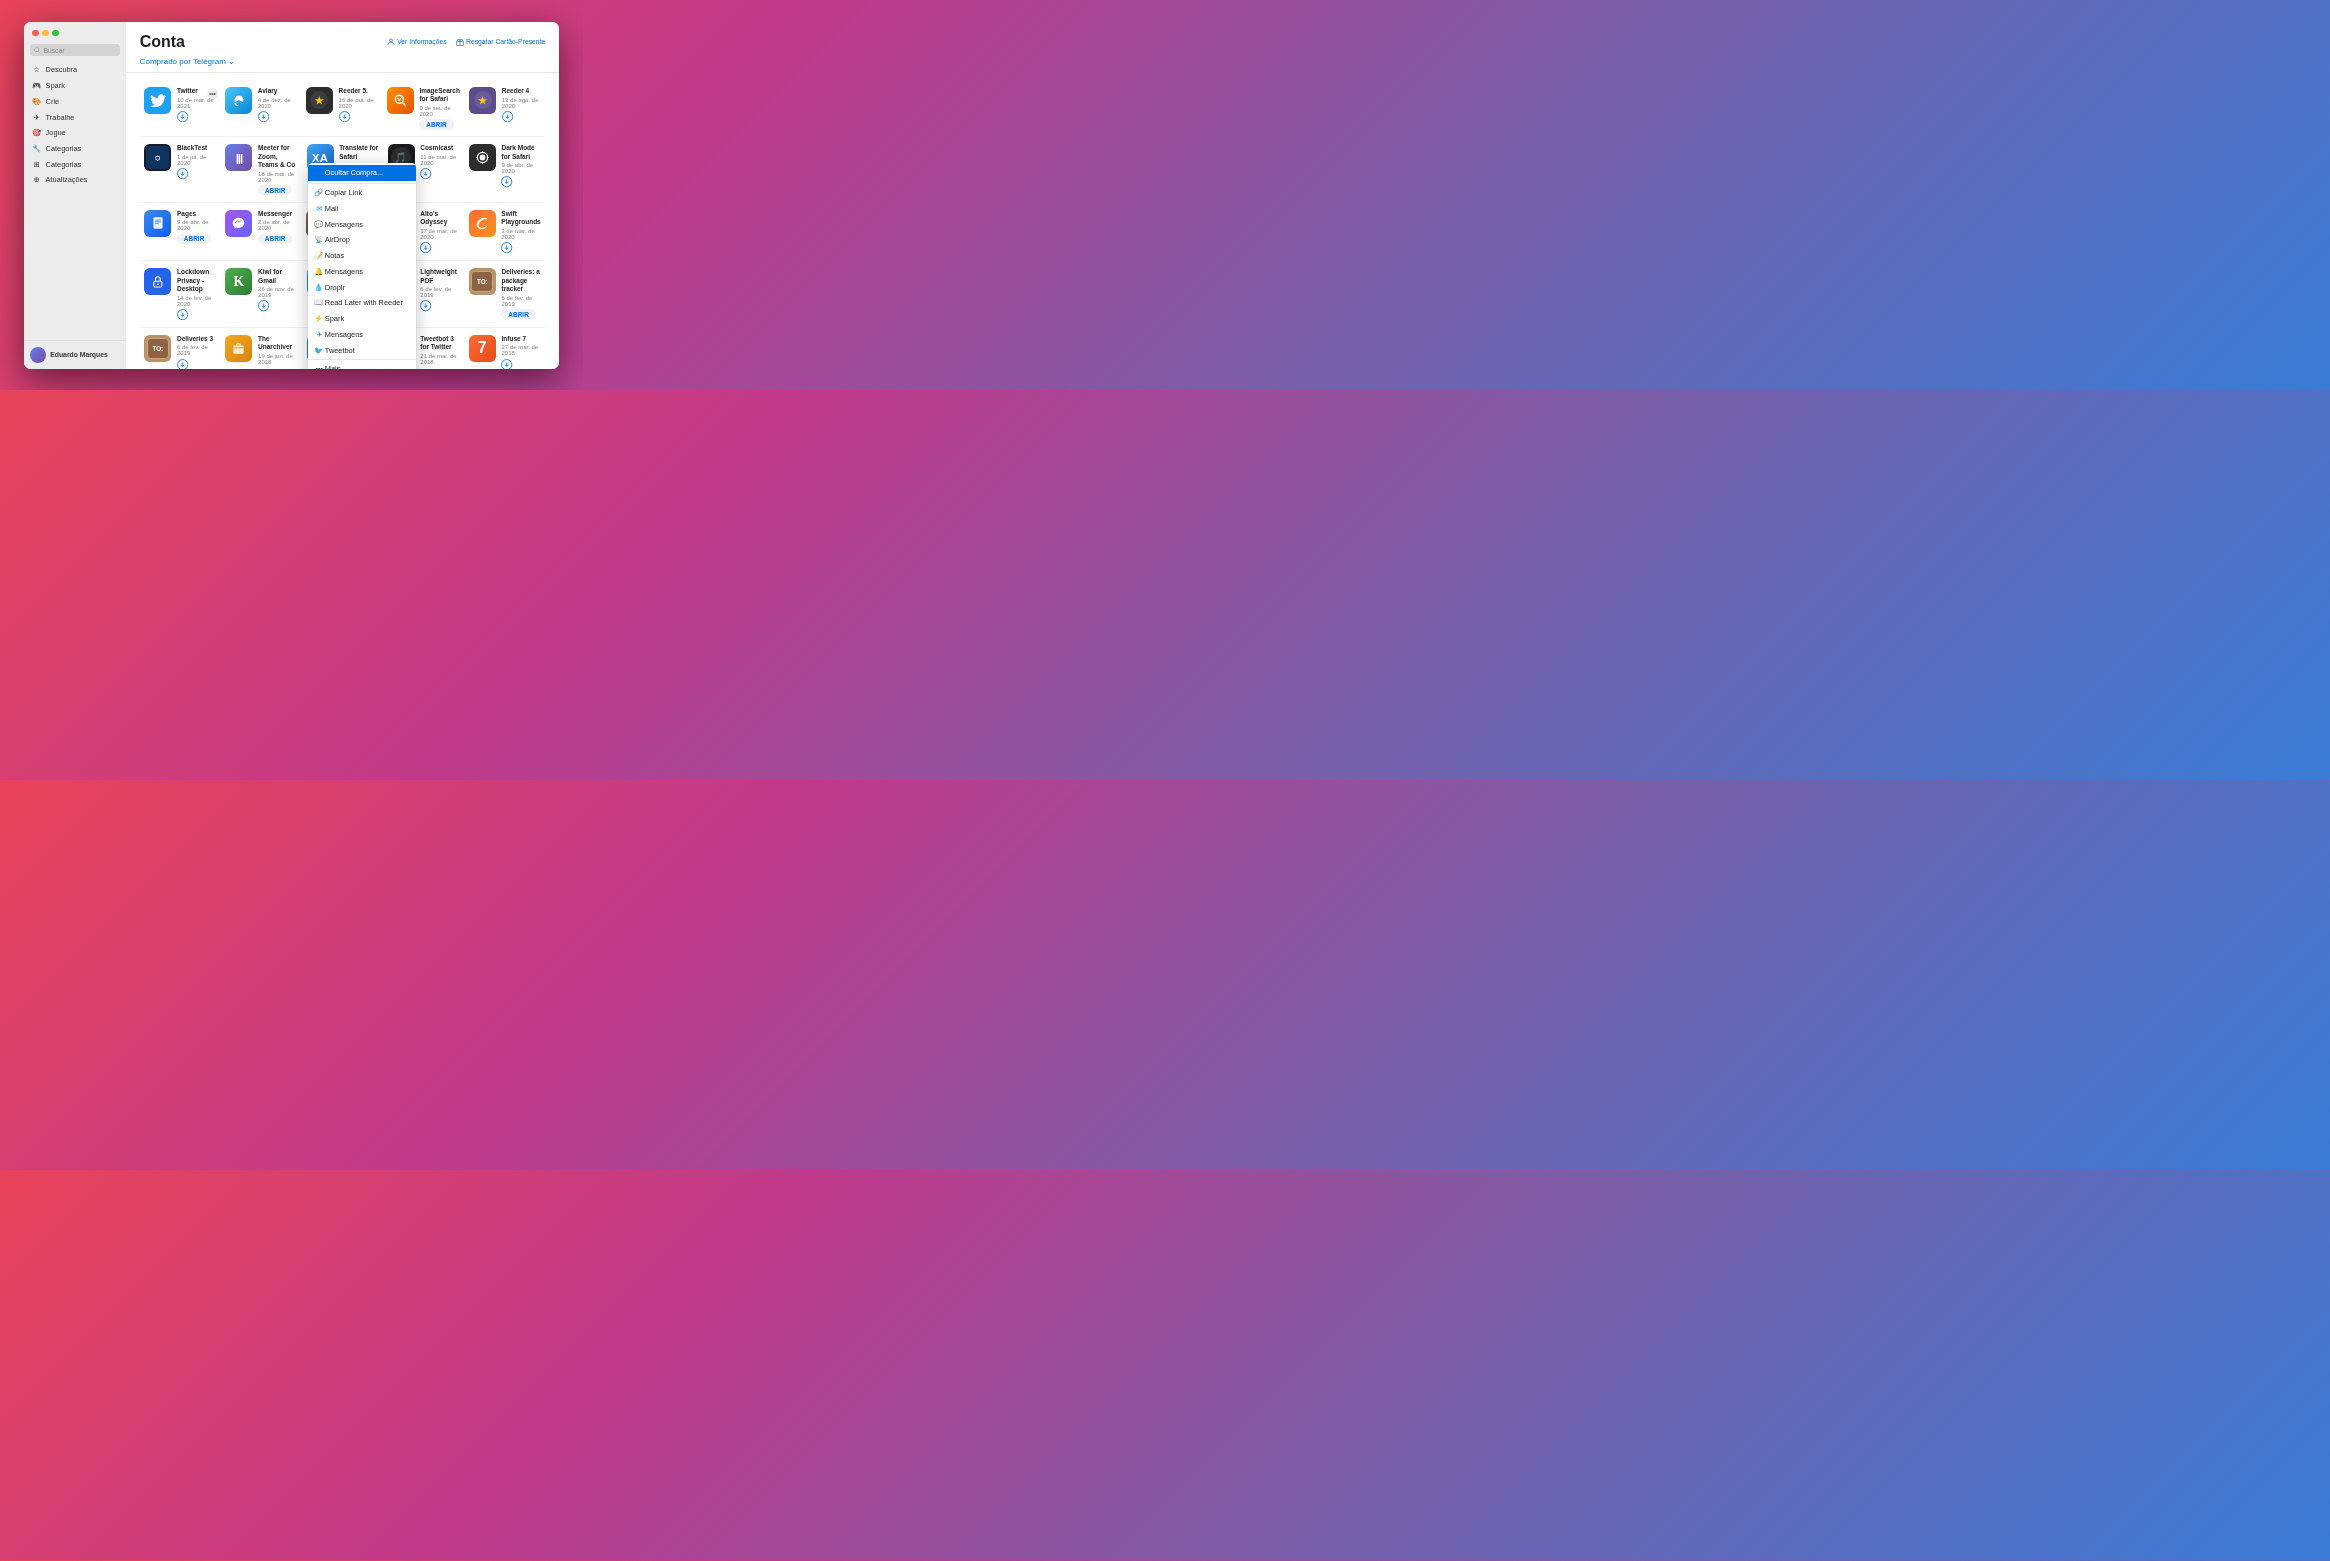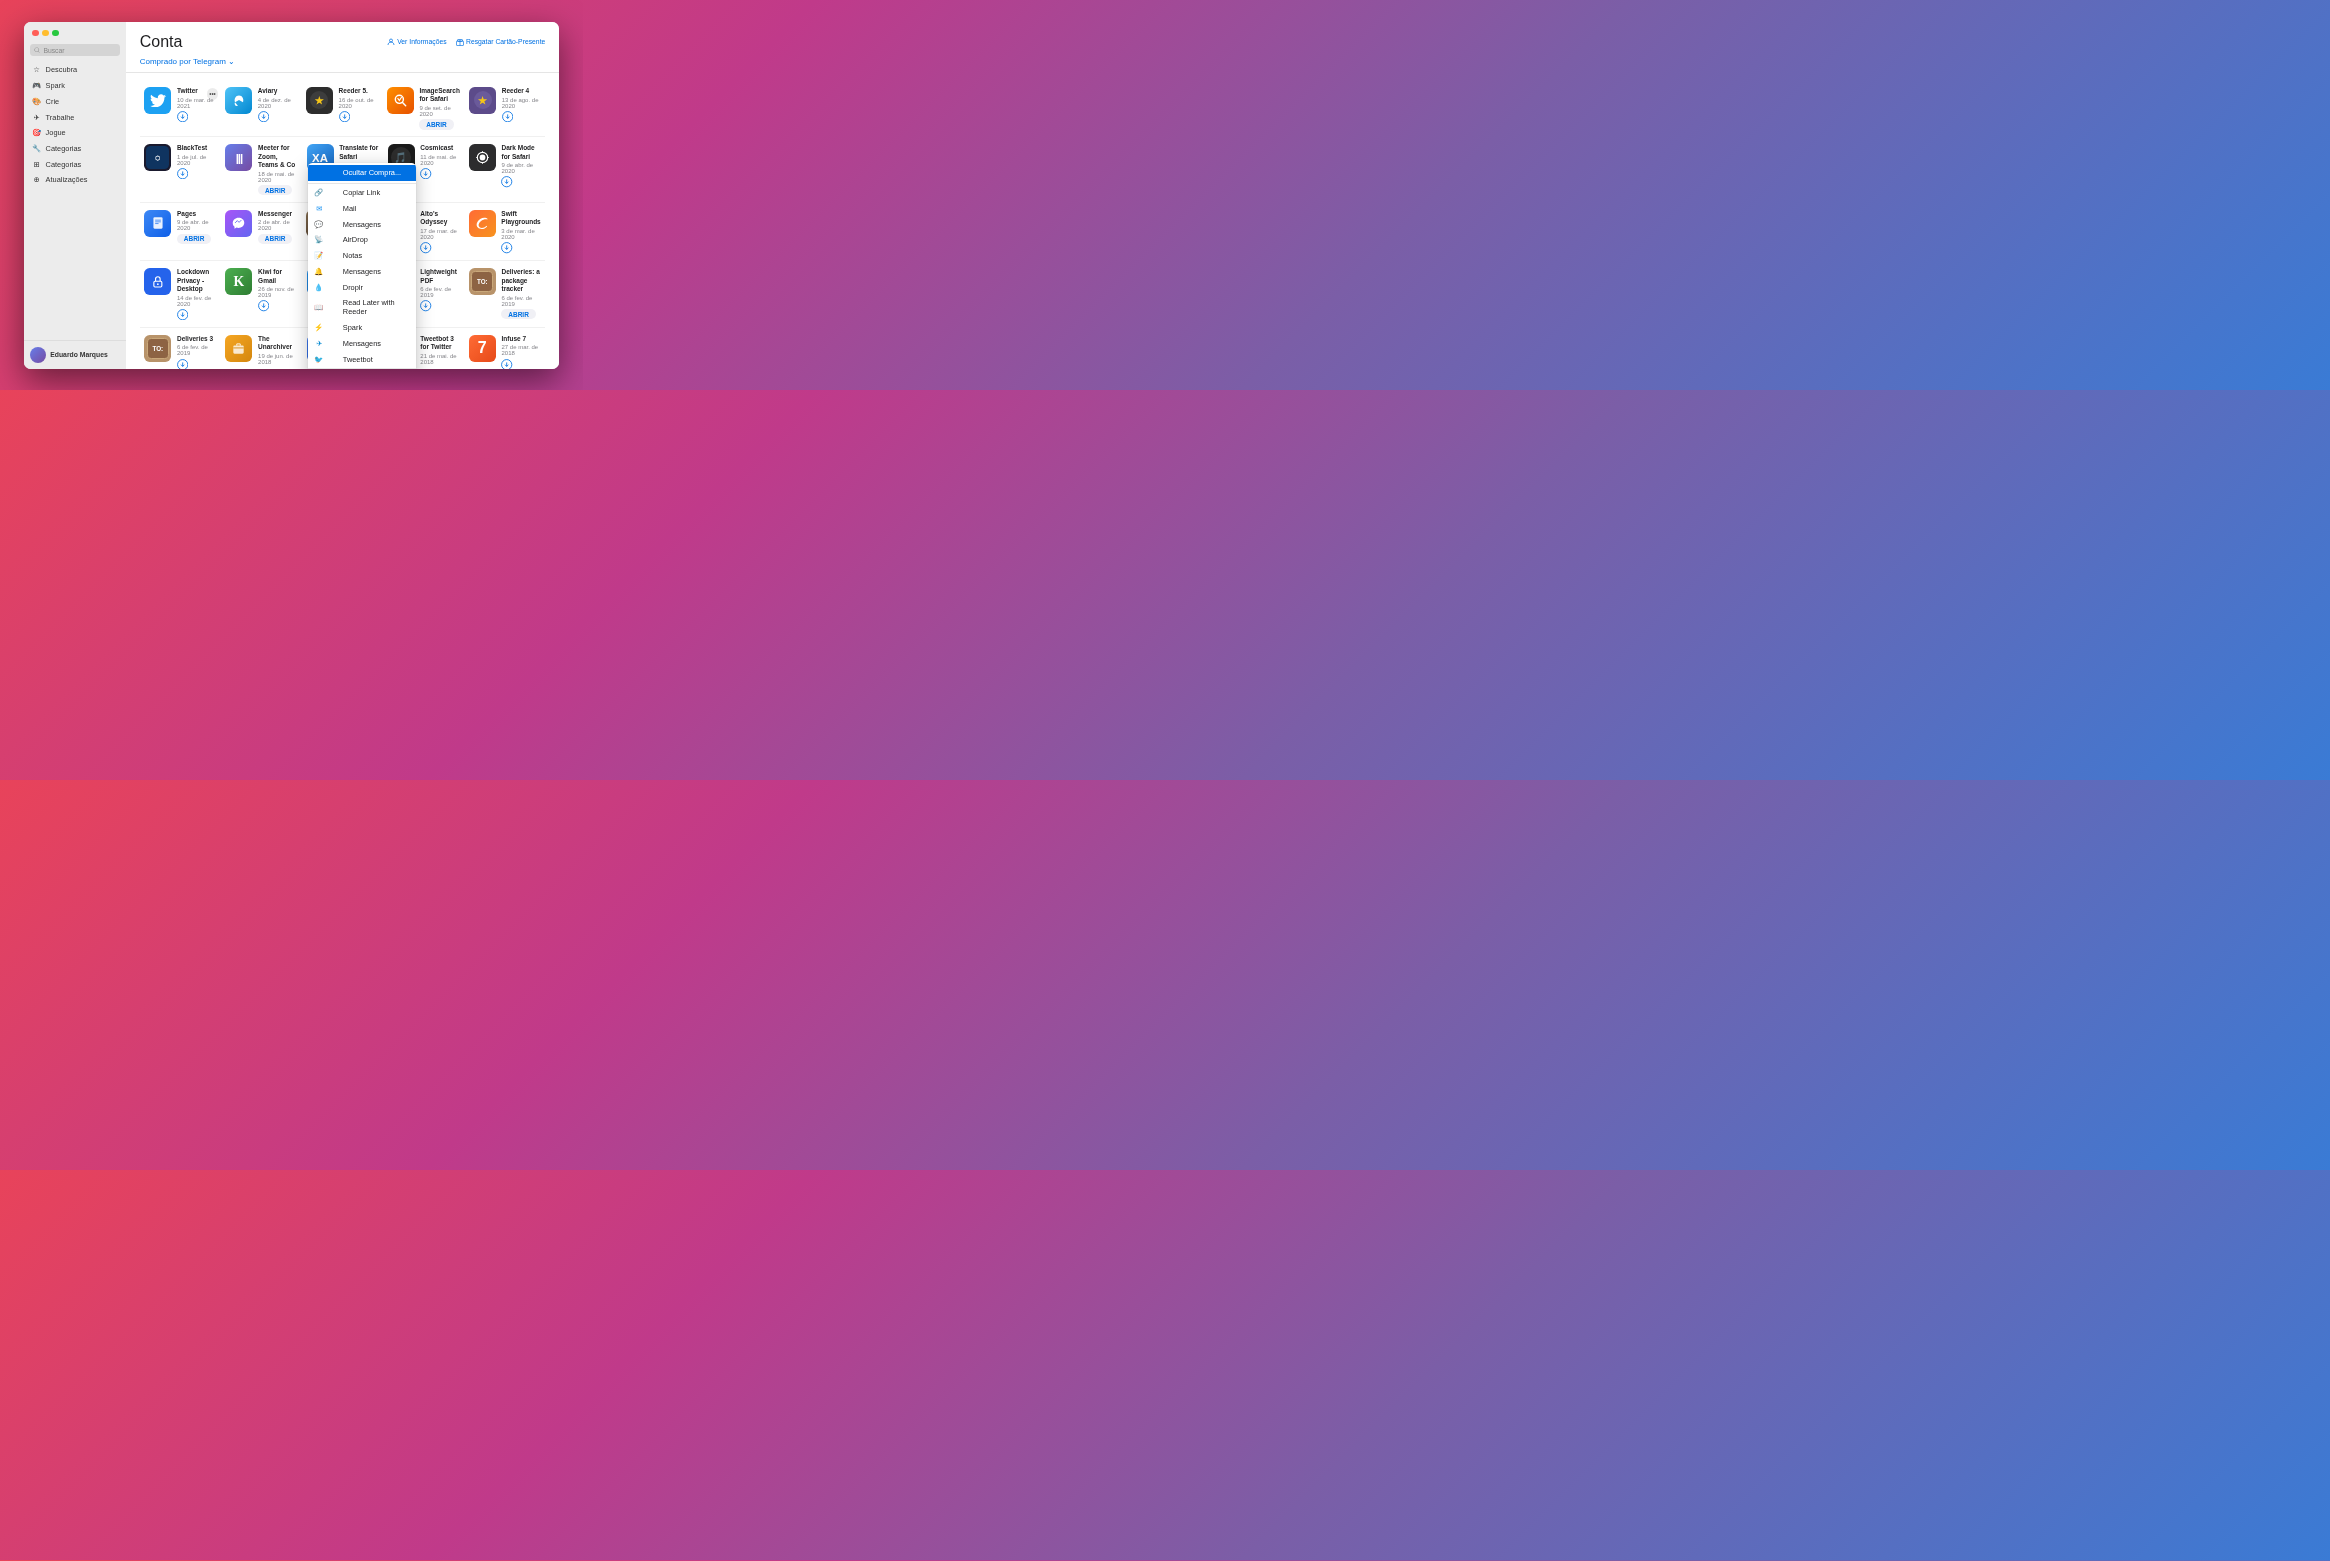--- a/index.html
+++ b/index.html
@@ -119,21 +119,21 @@
     }
     .main-header {
       padding: 11.4px 13.7px 5.7px 13.7px;
       display: flex;
       align-items: center;
       justify-content: space-between;
       flex-shrink: 0;
     }
     .page-title {
       font-size: 16px;
-      font-weight: 400;
+      font-weight: 700;
       color: #1d1d1f;
     }
     .header-actions {
       display: flex;
       align-items: center;
       gap: 9px;
     }
     .header-action {
       display: flex;
       align-items: center;
@@ -250,21 +250,21 @@
       border-radius: 4.6px;
       box-shadow: 0 4.6px 18px rgba(0,0,0,0.25), 0 0 0 0.3px rgba(0,0,0,0.1);
       width: 108px;
       z-index: 100;
       overflow: hidden;
       padding: 2.3px 0;
     }
     .menu-item {
       display: flex;
       align-items: center;
-      gap: 19px;
+      gap: 1px;
       padding: 3.4px 6.8px;
       font-size: 7.4px;
       color: #1d1d1f;
       cursor: pointer;
     }
     .menu-item-highlight {
       background: #0071e3;
       color: white;
       margin: 0 0 2.3px 0;
       border-radius: 0;

